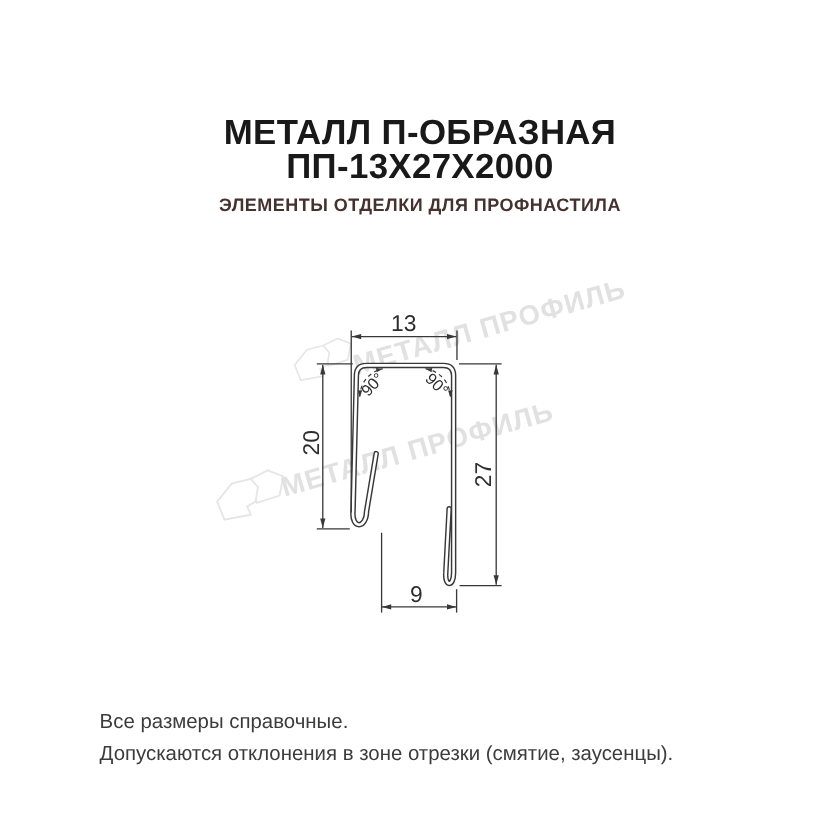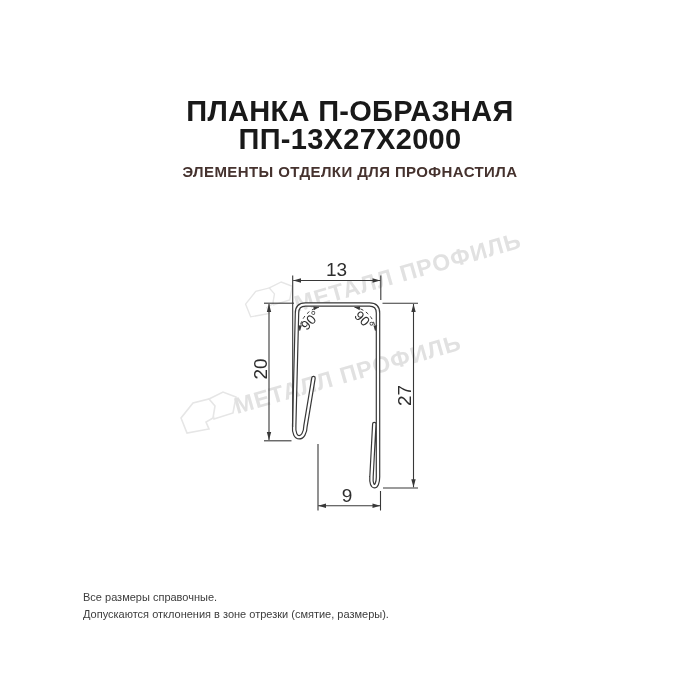--- a/index.html
+++ b/index.html
@@ -24,28 +24,28 @@
   .dim-label{
     font-family:"Liberation Sans", sans-serif;
     font-size:19px;fill:#2e2e2e;
   }
   .angle-label{
     font-family:"Liberation Sans", sans-serif;
     font-size:13.5px;fill:#2e2e2e;
   }
   .footer{
     position:absolute;left:83px;top:589px;
-    font-size:11px;color:#3c3c3c;line-height:1.55;
+    font-size:17px;color:#3c3c3c;line-height:1.55;
   }
 </style>
 </head>
 <body>
 
 <div class="header">
-  <div class="title-line">ПЛАНКА П-ОБРАЗНАЯ</div>
+  <div class="title-line">МЕТАЛЛ П-ОБРАЗНАЯ</div>
   <div class="title-line">ПП-13Х27Х2000</div>
   <div class="subtitle">ЭЛЕМЕНТЫ ОТДЕЛКИ ДЛЯ ПРОФНАСТИЛА</div>
 </div>
 
 <svg class="drawing" width="700" height="700" viewBox="0 0 700 700">
 
   <defs>
     <g id="mp-logo">
       <path d="M31 7 L45 0 L58 5 L55 21 L36 27 L33 15 Z" fill="#ffffff" stroke="#e6e6e6" stroke-width="1.6"></path>
       <path d="M3 26 L15 11 L31 7 L37 14 L35 26 L28 30 L31 37 L9 41 Z" fill="#ffffff" stroke="#e6e6e6" stroke-width="1.6"></path>
@@ -123,14 +123,14 @@
   <g>
     <path d="M354.5 307.3 A24 24 0 0 1 375.3 330.5" fill="none" stroke="#383838" stroke-width="1" stroke-dasharray="3.2 3"></path>
     <polygon points="354.5,307.3 360.2,306.6 359.6,310.2" fill="#383838"></polygon>
     <polygon points="375.3,331 373.4,325.4 377.2,325.3" fill="#383838"></polygon>
     <text class="angle-label" x="364" y="320.5" text-anchor="middle" dominant-baseline="central" transform="rotate(45 364 320.5)">90°</text>
   </g>
 </svg>
 
 <div class="footer">
   <div>Все размеры справочные.</div>
-  <div>Допускаются отклонения в зоне отрезки (смятие, размеры).</div>
+  <div>Допускаются отклонения в зоне отрезки (смятие, заусенцы).</div>
 </div>
 
 </body></html>

